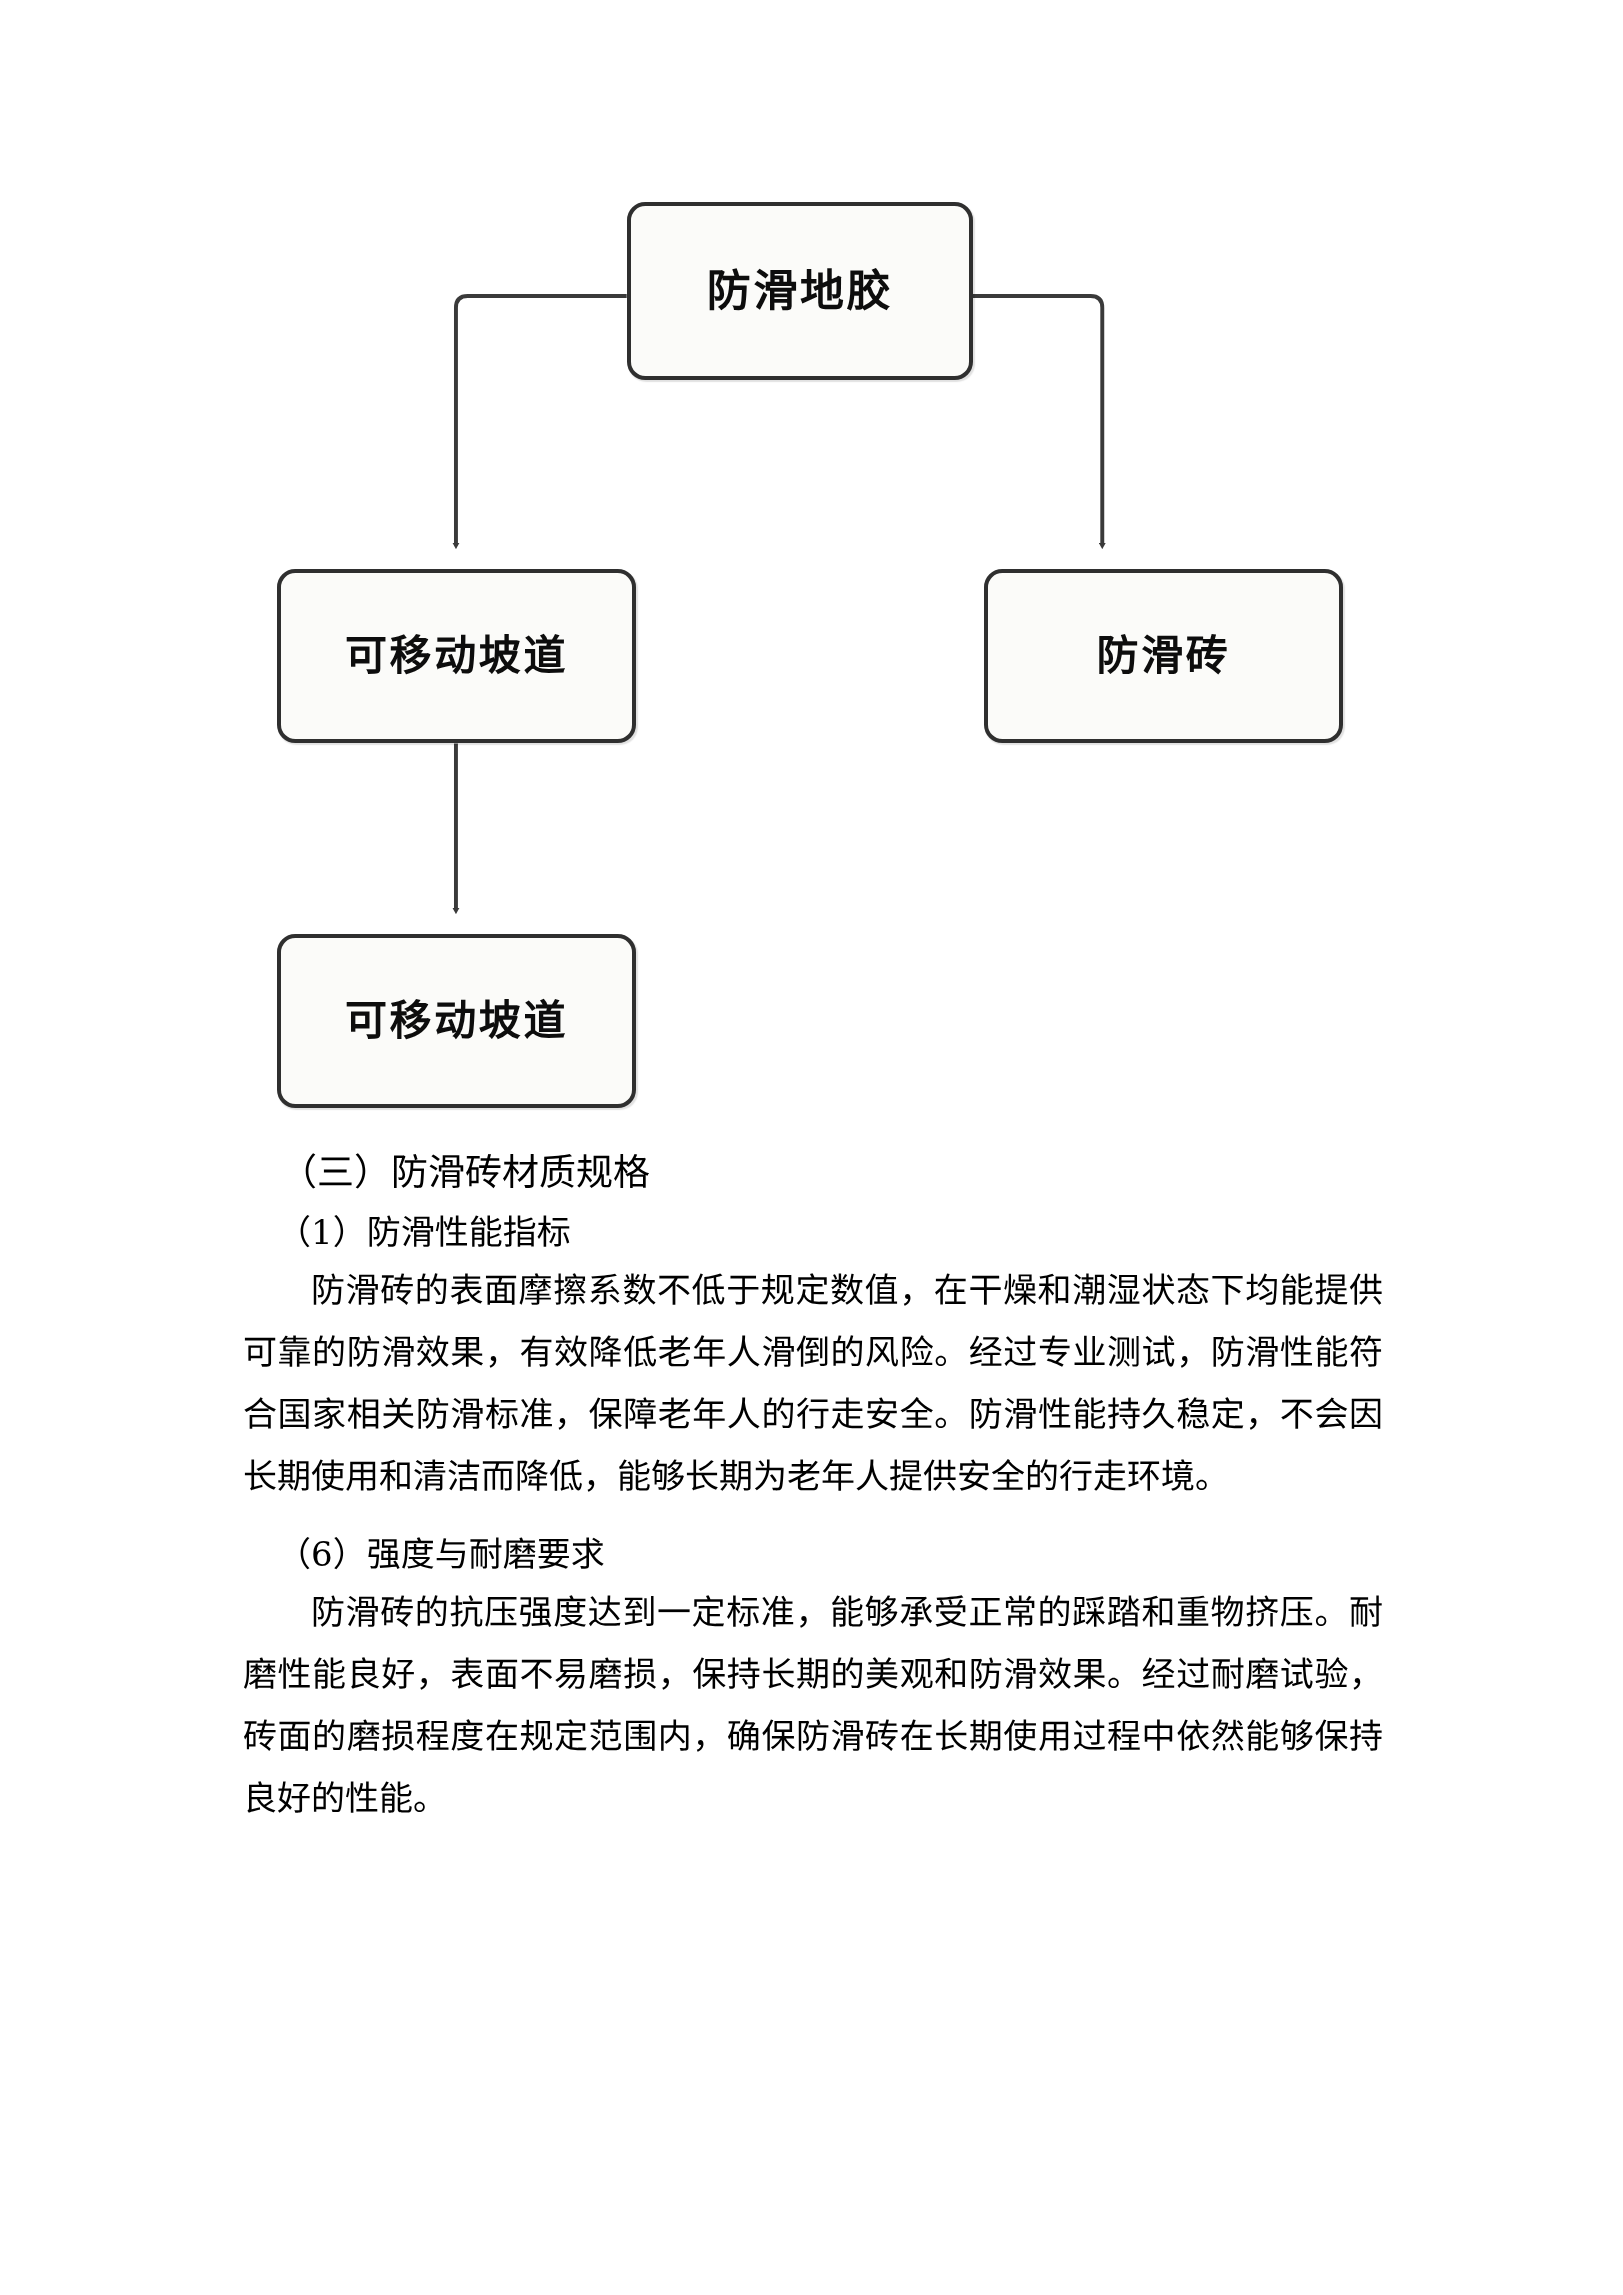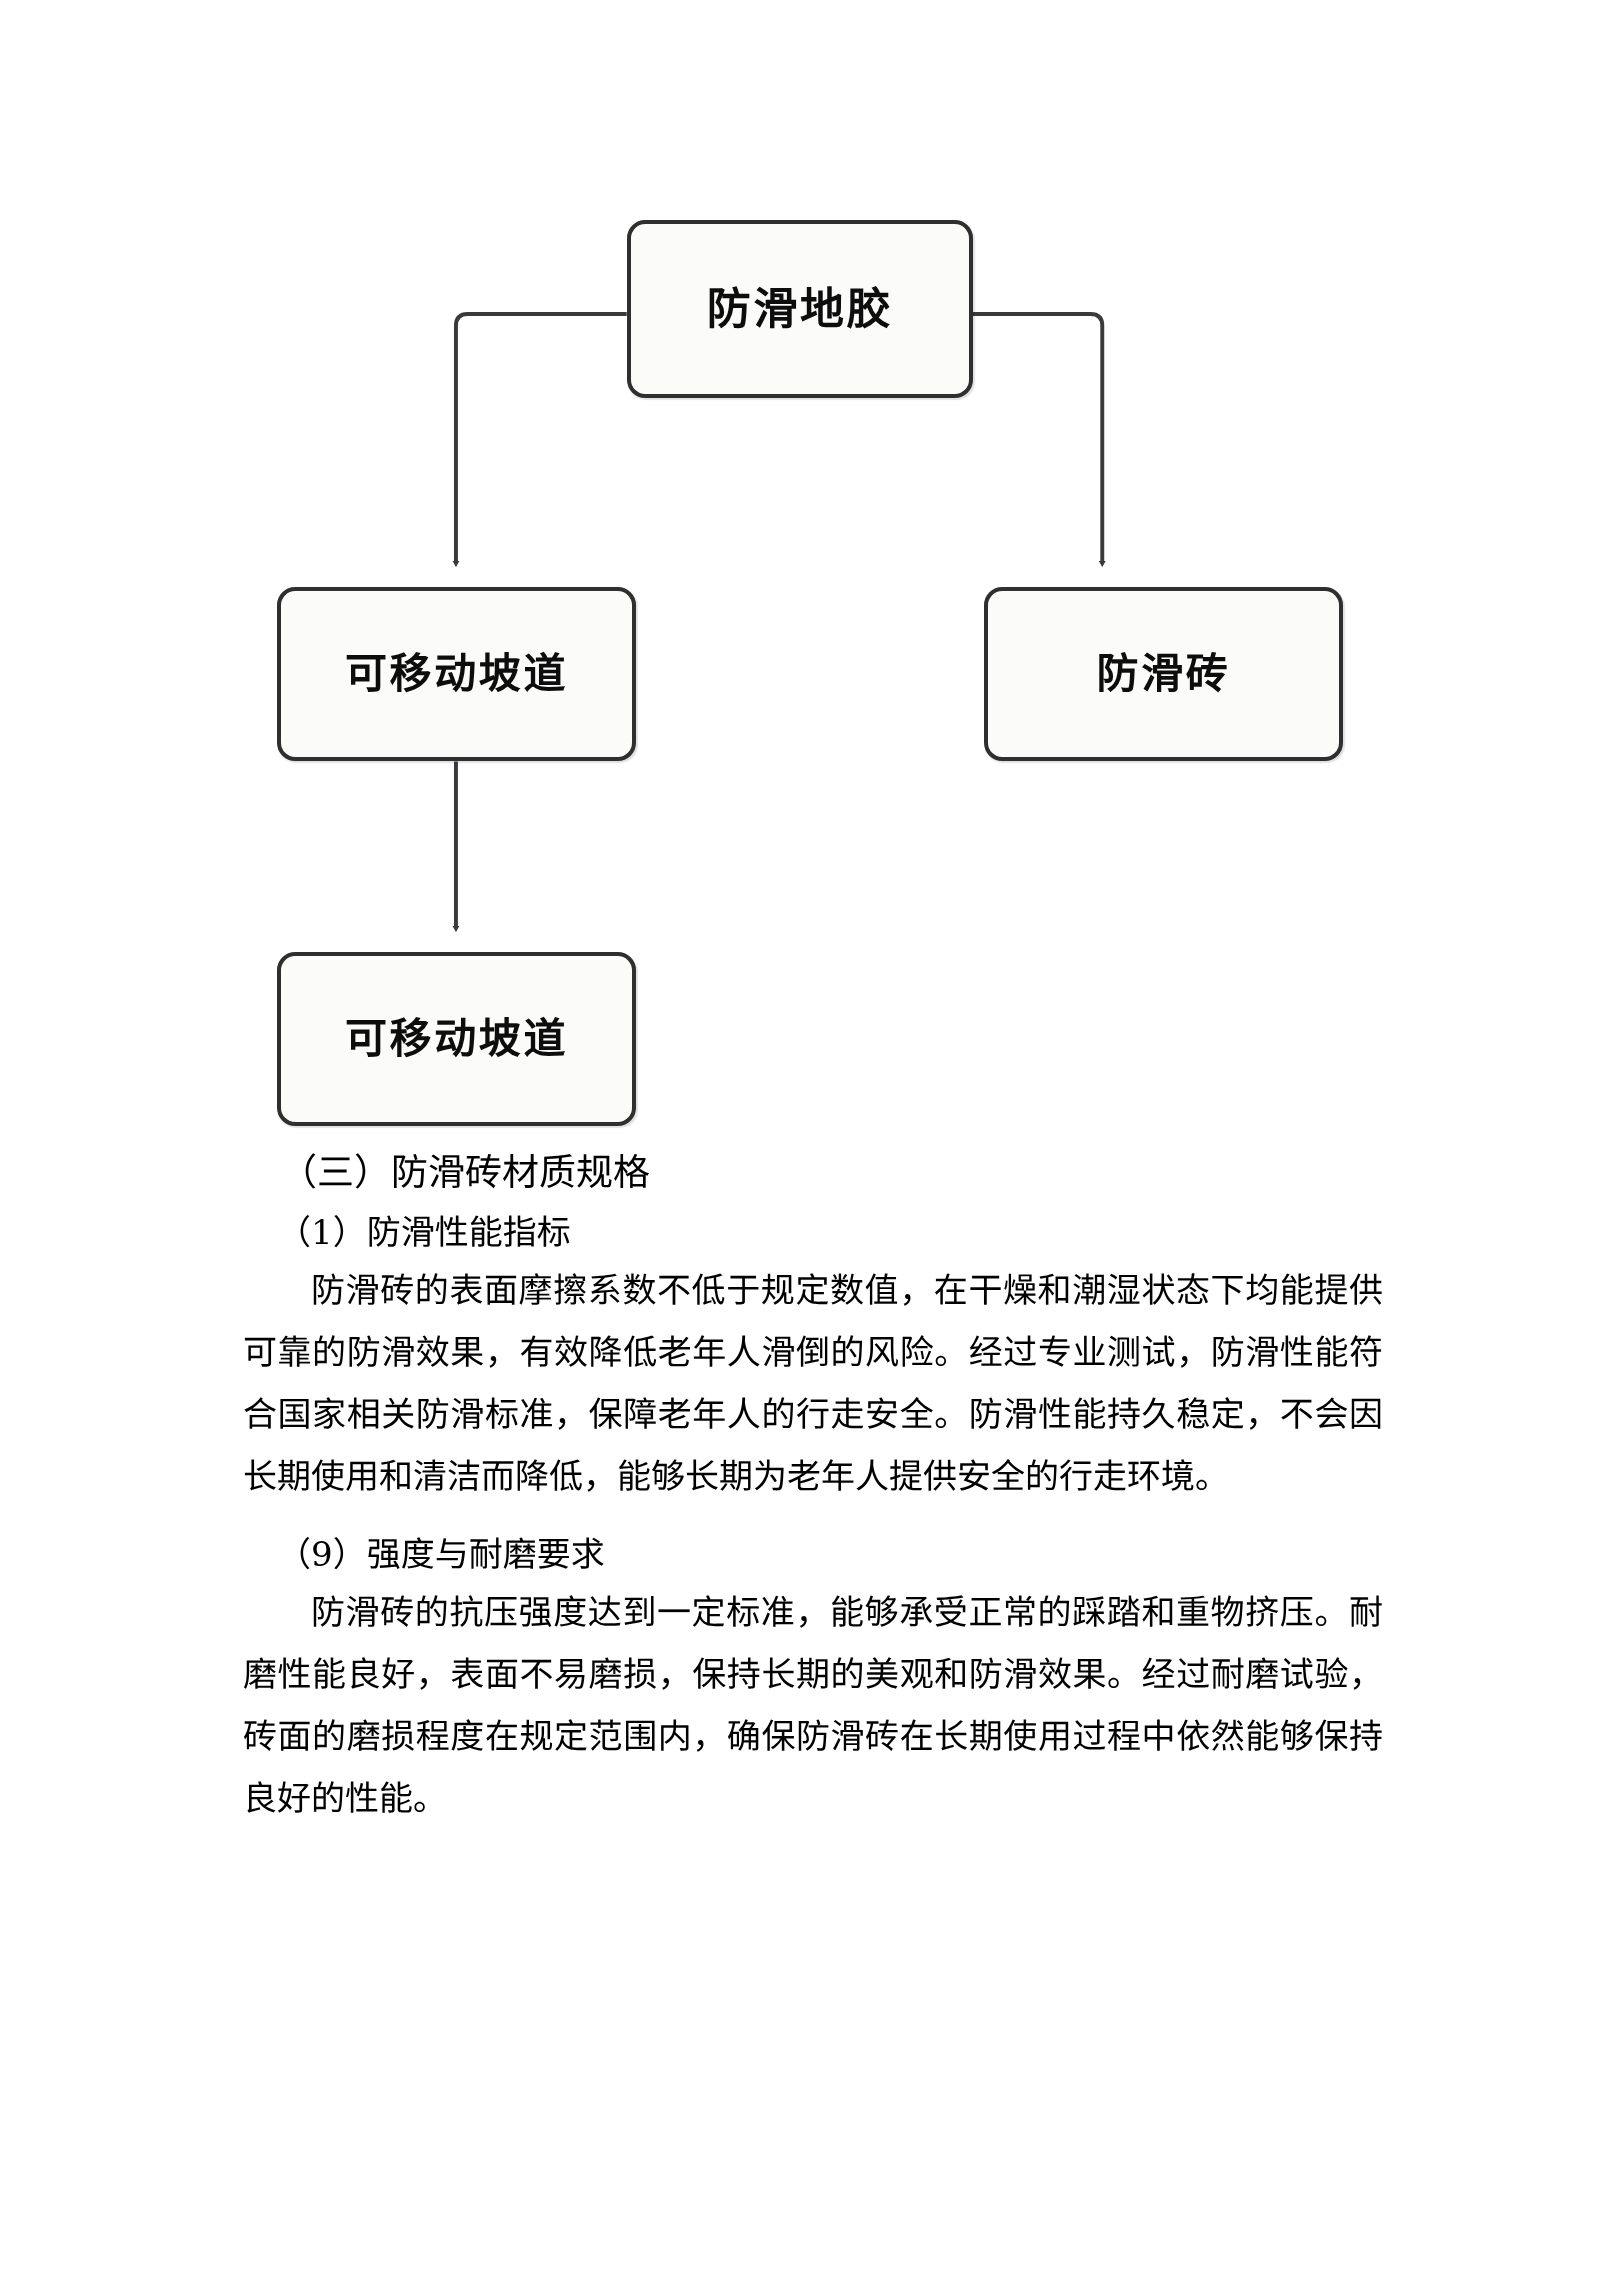--- a/index.html
+++ b/index.html
@@ -22,21 +22,21 @@
   #page {
     position: absolute;
     inset: 0;
     background: #ffffff;
   }
 
   
   #flowchart {
     position: absolute;
     left: 0;
-    top: 18px;
+    top: 0;
     width: 1467px;
     height: 1152px;
   }
   #flow-svg {
     position: absolute;
     left: 0;
     top: 0;
     width: 1623px;
     height: 1152px;
     display: block;
@@ -173,21 +173,21 @@
 
     <p class="h-section">（三）防滑砖材质规格</p>
 
 
     <p class="h-item">（1）防滑性能指标</p>
 
     <p class="para">防滑砖的表面摩擦系数不低于规定数值，在干燥和潮湿状态下均能提供可靠的防滑效果，有效降低老年人滑倒的风险。经过专业测试，防滑性能符合国家相关防滑标准，保障老年人的行走安全。防滑性能持久稳定，不会因长期使用和清洁而降低，能够长期为老年人提供安全的行走环境。</p>
 
     <div class="gap-md"></div>
 
-    <p class="h-item">（9）强度与耐磨要求</p>
+    <p class="h-item">（6）强度与耐磨要求</p>
 
     <p class="para">防滑砖的抗压强度达到一定标准，能够承受正常的踩踏和重物挤压。耐磨性能良好，表面不易磨损，保持长期的美观和防滑效果。经过耐磨试验，砖面的磨损程度在规定范围内，确保防滑砖在长期使用过程中依然能够保持良好的性能。</p>
 
     <div class="gap-md"></div>
 
 
   </div>
 
 </div>
 

